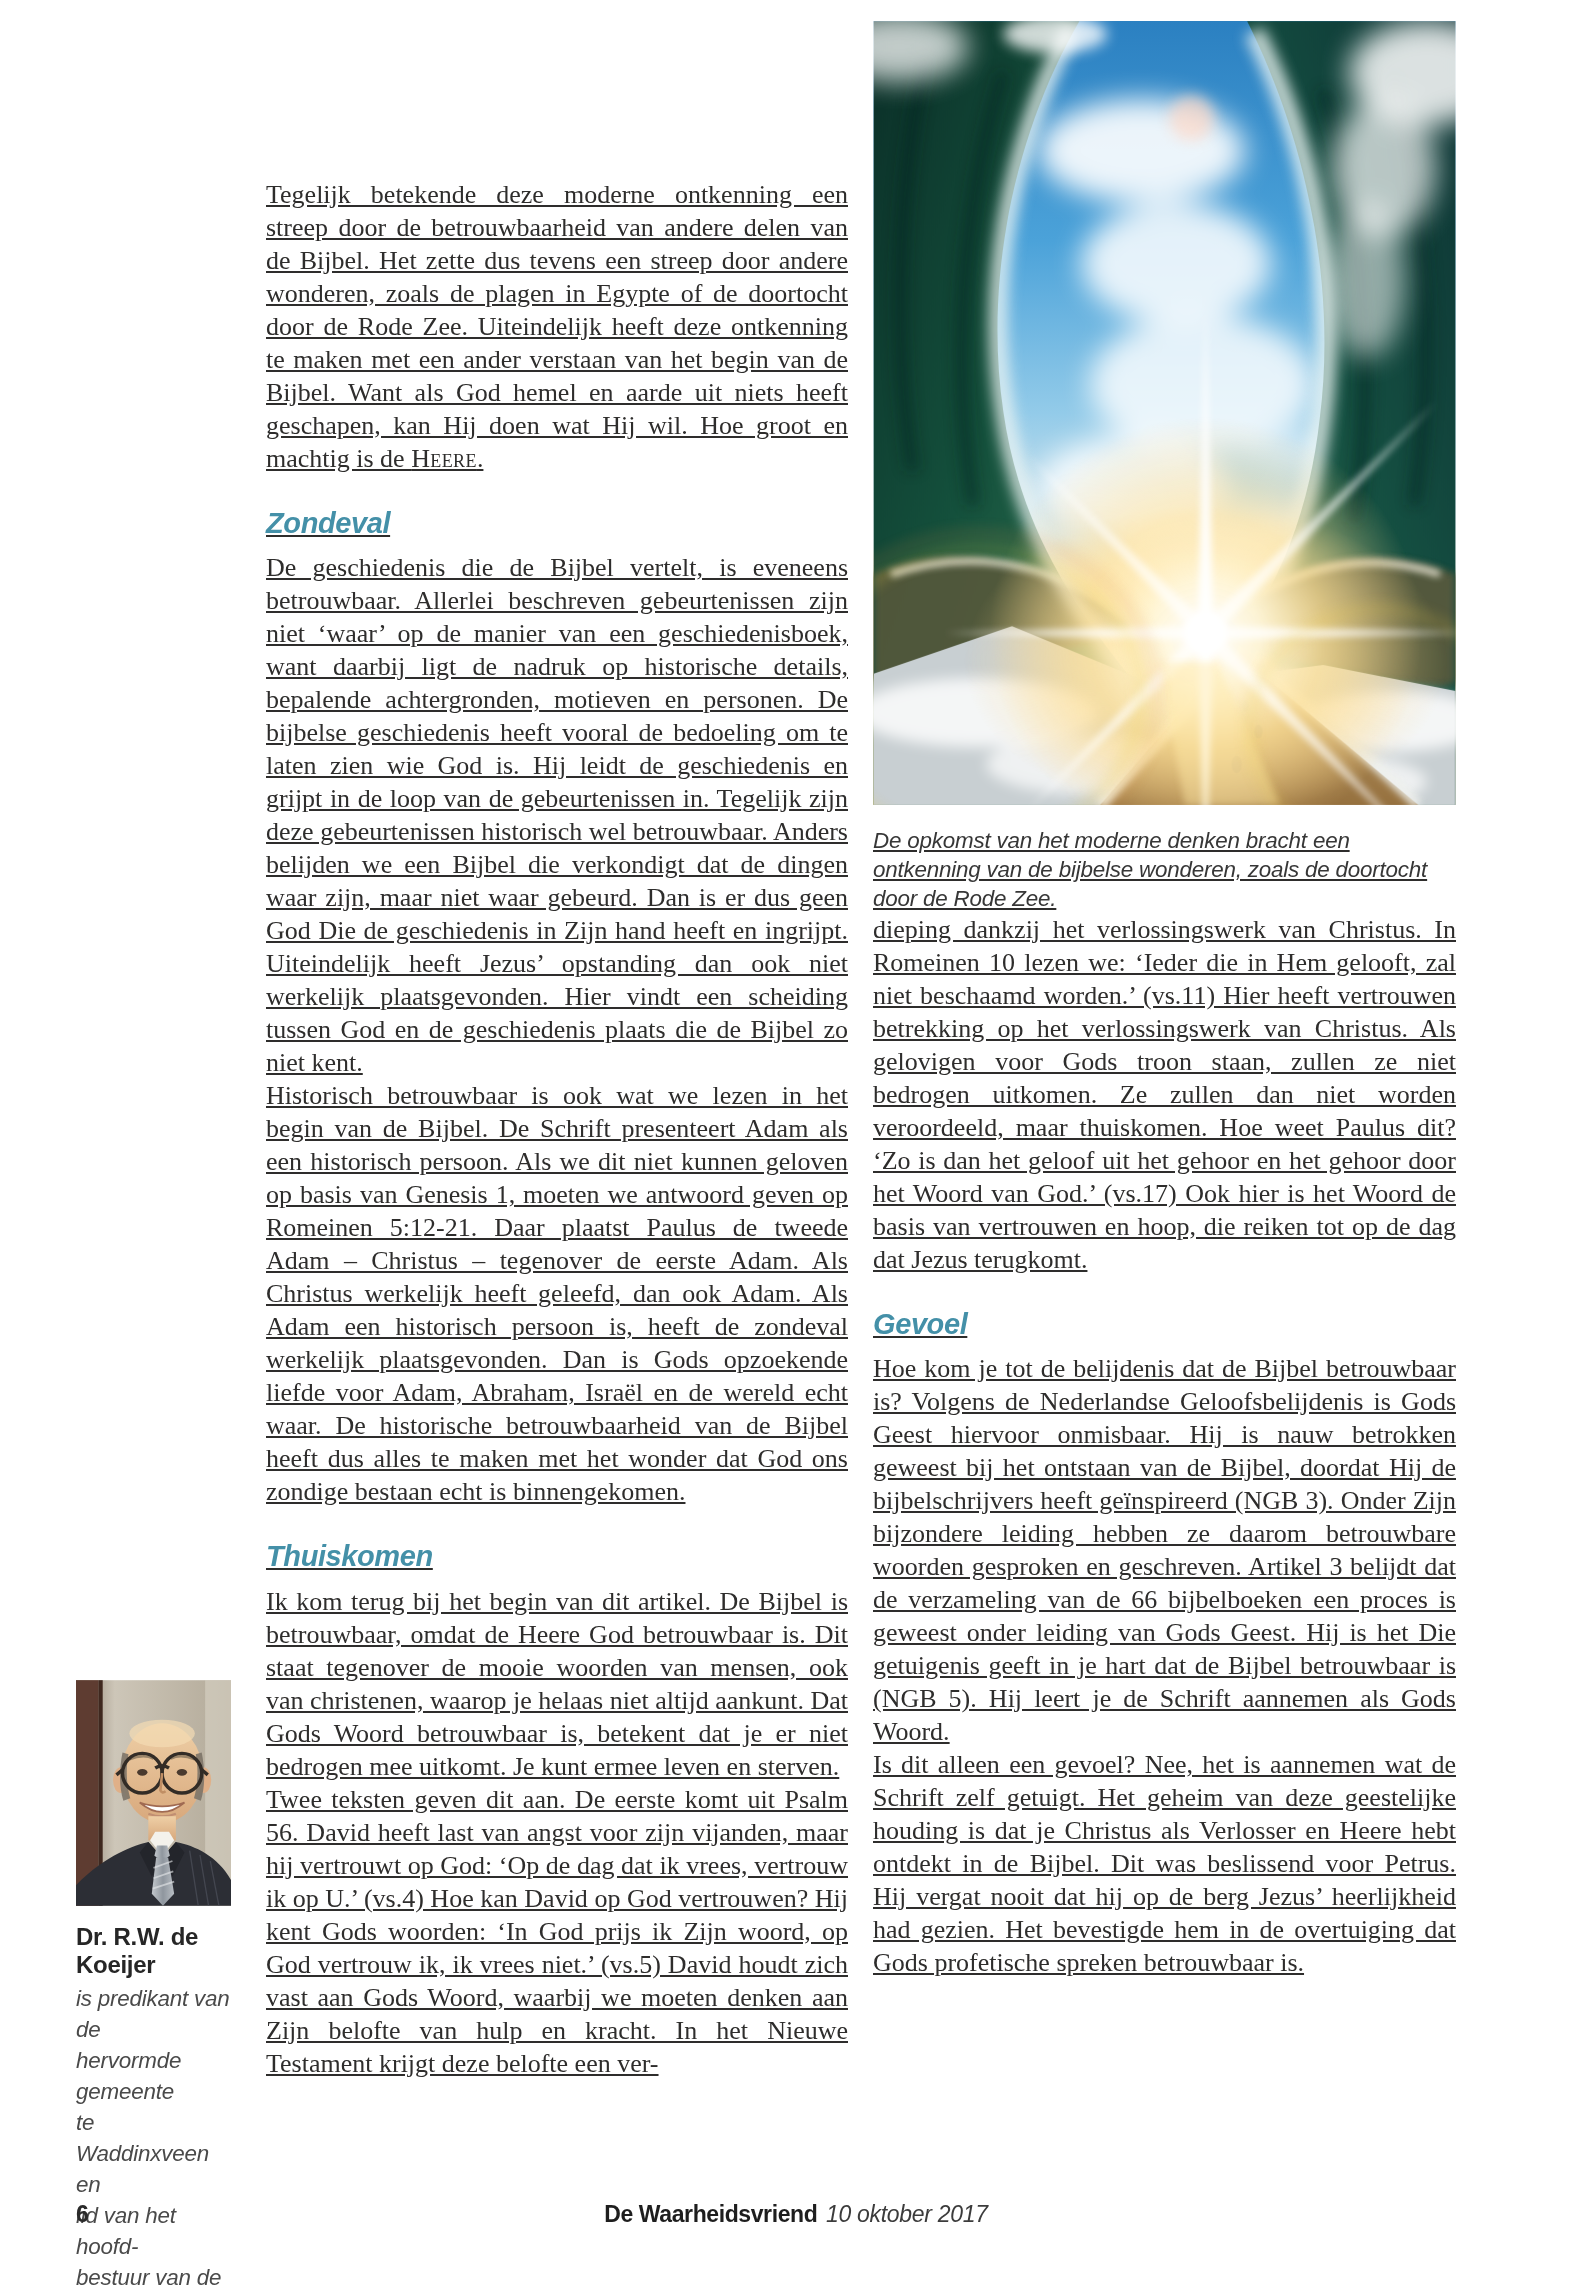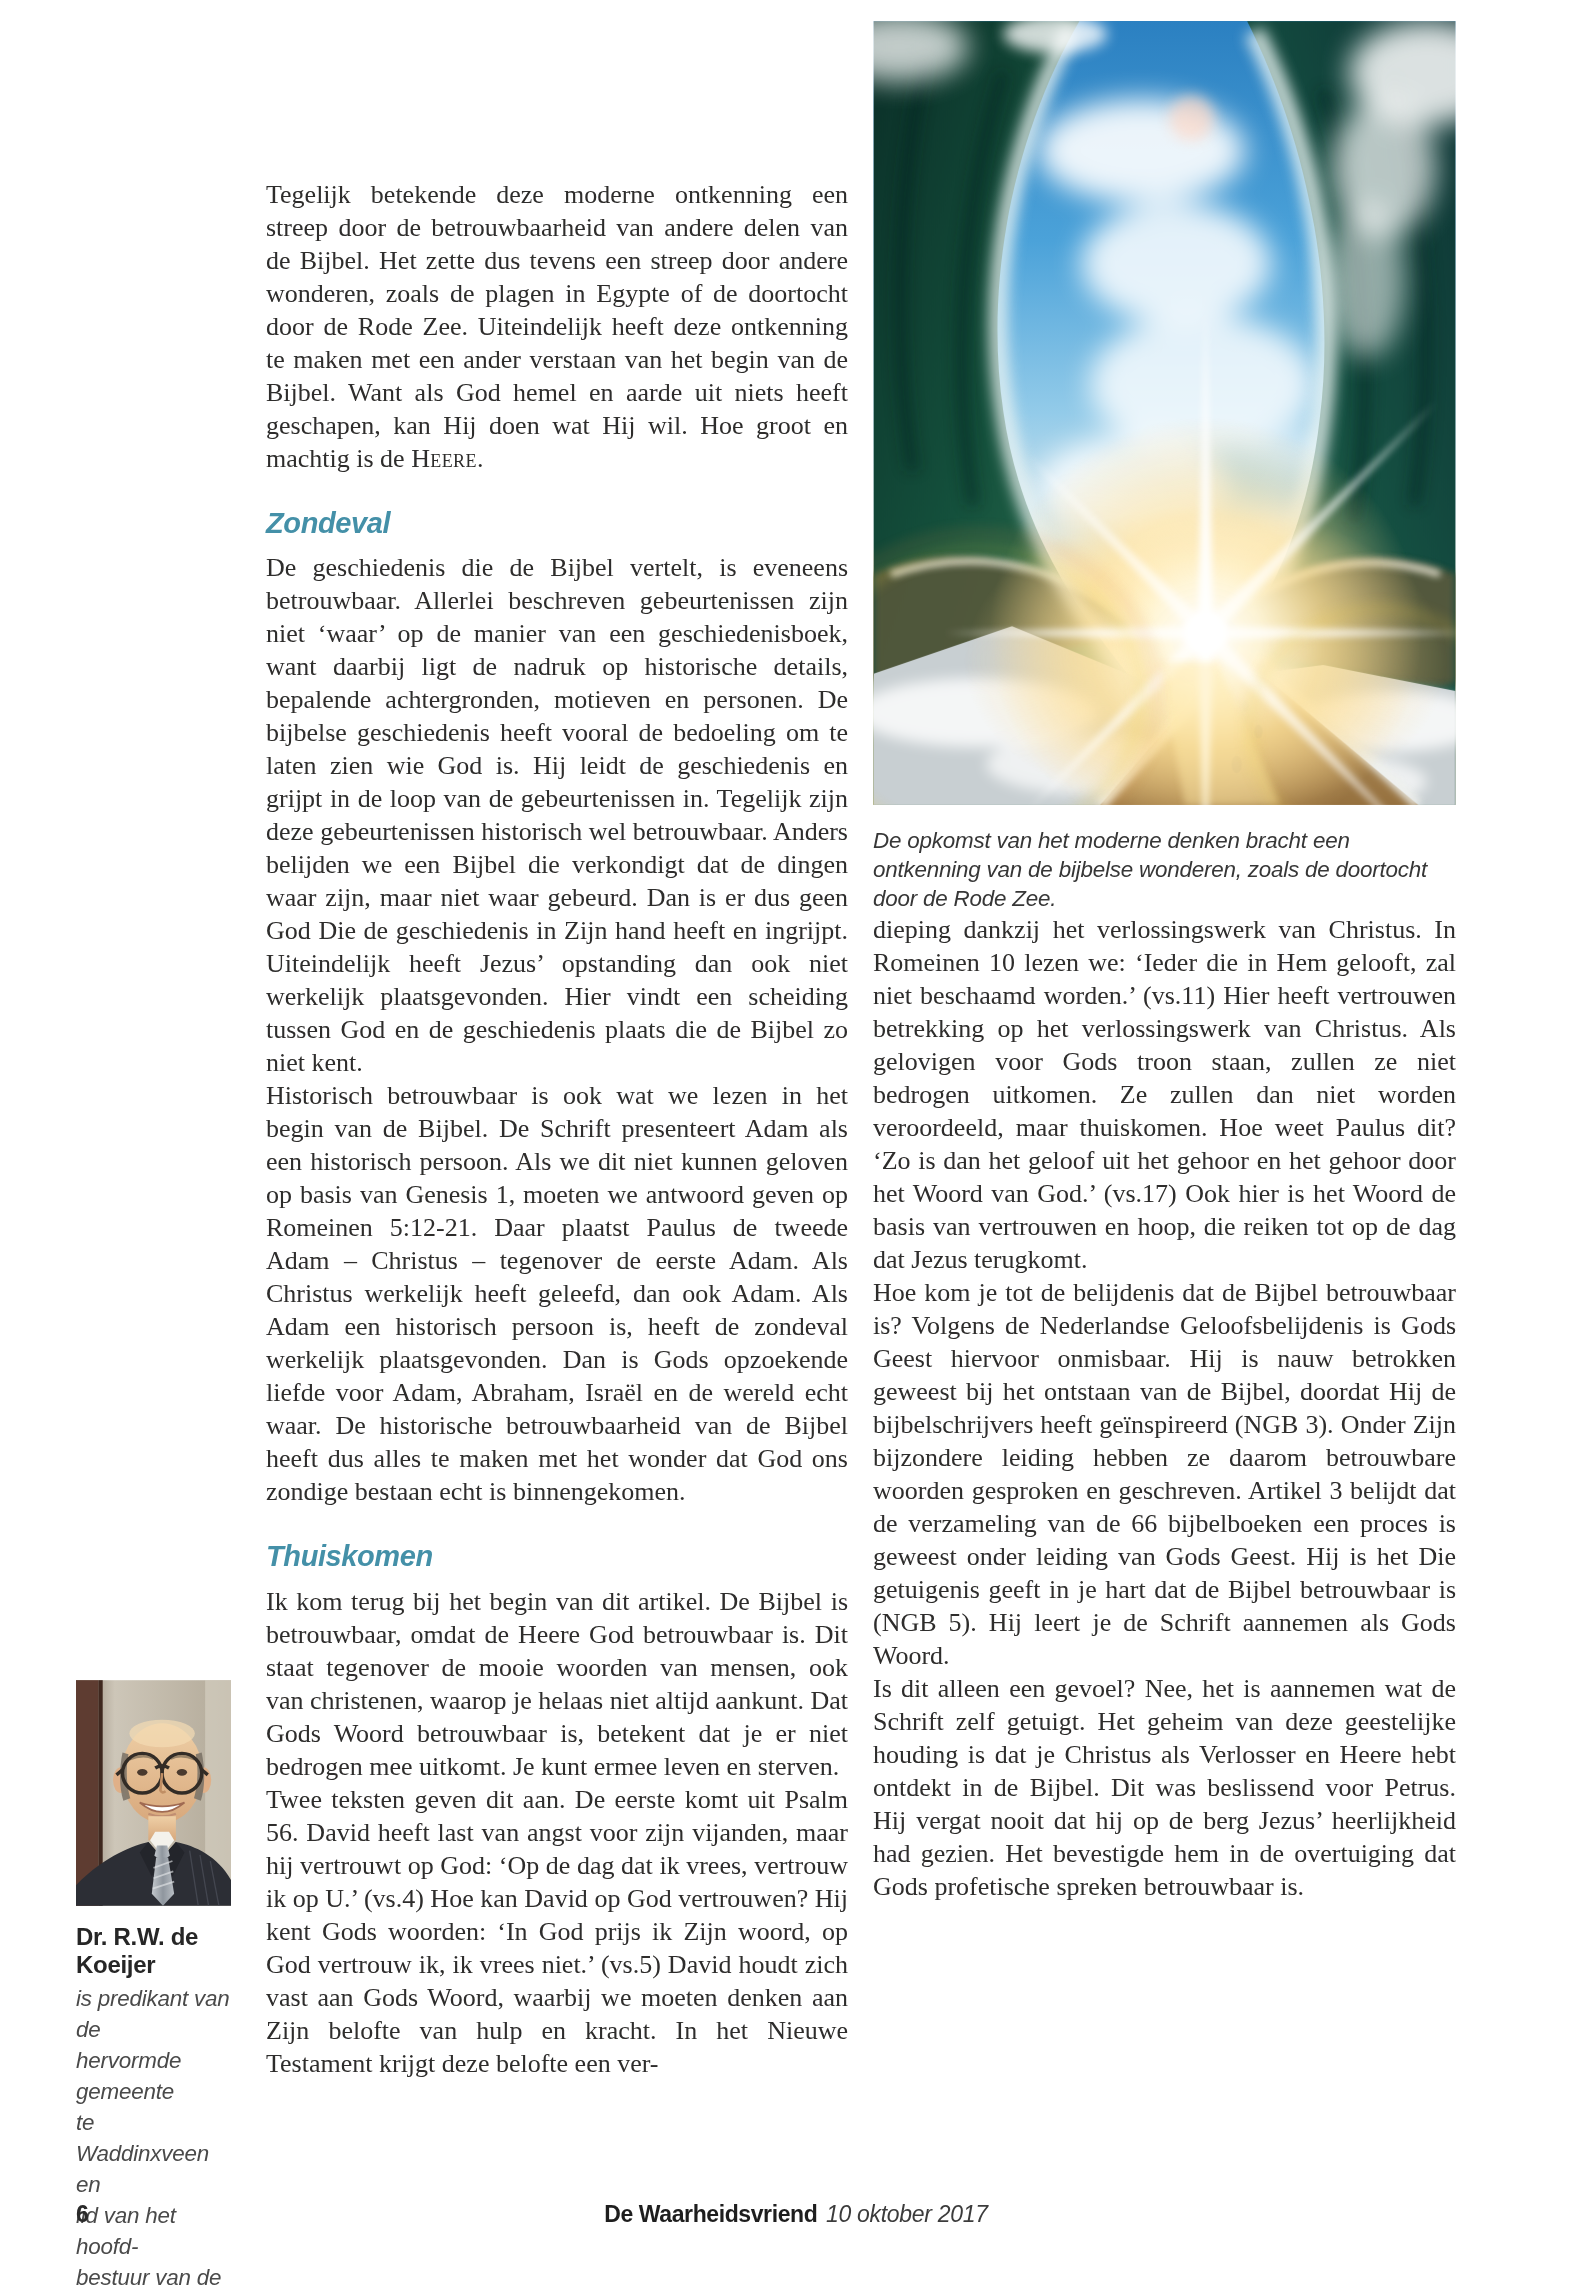--- a/index.html
+++ b/index.html
@@ -1,17 +1,17 @@
 <!DOCTYPE html>
 <html lang="nl" style="font-size:14px"><head>
 <meta charset="utf-8">
 <style>
   html,body{margin:0;padding:0;background:#ffffff;}
   body{width:1592px;height:2295px;position:relative;font-family:"Liberation Serif",serif;color:#2e2d2c;}
-  .col{position:absolute;}
+  .col{position:absolute;text-decoration:underline;}
   .col-left{left:266px;top:178px;width:582px;}
   .col-right{left:873px;top:21px;width:583px;}
   p.body{font-size:26px;line-height:33px;text-align:justify;margin:0;hyphens:auto;-webkit-hyphens:auto;}
   .smallcaps{font-variant-caps:small-caps;letter-spacing:0.4px;}
   h2.sect{font-family:"Liberation Sans",sans-serif;font-style:italic;font-weight:bold;
           font-size:29px;line-height:35px;color:#4490a8;margin:31px 0 10.4px 0;letter-spacing:-0.4px;}
   .hero{width:583px;height:784px;display:block;}
   .caption{font-family:"Liberation Sans",sans-serif;font-style:italic;font-size:22.4px;line-height:29px;
            color:#373737;margin:21px 0 0 0;letter-spacing:-0.2px;}
   .cont{margin-top:43px;}
@@ -152,20 +152,21 @@
       <ellipse cx="120" cy="780" rx="190" ry="170" stroke="#e8c84a" stroke-width="10" filter="url(#b8)"></ellipse>
       <ellipse cx="120" cy="780" rx="208" ry="188" stroke="#d98a3f" stroke-width="6" filter="url(#b8)"></ellipse>
       <ellipse cx="585" cy="820" rx="150" ry="140" stroke="#e8c84a" stroke-width="8" filter="url(#b8)"></ellipse>
     </g>
   </svg>
 
   <p class="caption">De opkomst van het moderne denken bracht een ontkenning van de bijbelse wonderen, zoals de doortocht door de Rode Zee.</p>
 
   <p class="body cont">dieping dankzij het verlossingswerk van Christus. In Romeinen 10 lezen we: ‘Ieder die in Hem gelooft, zal niet beschaamd worden.’ (vs.11) Hier heeft vertrouwen betrekking op het verlossingswerk van Christus. Als gelovigen voor Gods troon staan, zullen ze niet bedrogen uitkomen. Ze zullen dan niet worden veroordeeld, maar thuiskomen. Hoe weet Paulus dit? ‘Zo is dan het geloof uit het gehoor en het gehoor door het Woord van God.’ (vs.17) Ook hier is het Woord de basis van vertrouwen en hoop, die reiken tot op de dag dat Jezus terugkomt.</p>
 
+  <h2 class="sect">Gevoel</h2>
   <p class="body">Hoe kom je tot de belijdenis dat de Bijbel betrouwbaar is? Volgens de Nederlandse Geloofsbelijdenis is Gods Geest hiervoor onmisbaar. Hij is nauw betrokken geweest bij het ontstaan van de Bijbel, doordat Hij de bijbelschrijvers heeft geïnspireerd (NGB 3). Onder Zijn bijzondere leiding hebben ze daarom betrouwbare woorden gesproken en geschreven. Artikel 3 belijdt dat de verzameling van de 66 bijbelboeken een proces is geweest onder leiding van Gods Geest. Hij is het Die getuigenis geeft in je hart dat de Bijbel betrouwbaar is (NGB 5). Hij leert je de Schrift aannemen als Gods Woord.</p>
   <p class="body">Is dit alleen een gevoel? Nee, het is aannemen wat de Schrift zelf getuigt. Het geheim van deze geestelijke houding is dat je Christus als Verlosser en Heere hebt ontdekt in de Bijbel. Dit was beslissend voor Petrus. Hij vergat nooit dat hij op de berg Jezus’ heerlijkheid had gezien. Het bevestigde hem in de overtuiging dat Gods profetische spreken betrouwbaar is.</p>
 </div>
 
 <div class="col col-left">
   <p class="body"><span>Tegelijk betekende deze moderne ontkenning een streep door de betrouwbaarheid van andere delen van de Bijbel. Het zette dus tevens een streep door andere wonderen, zoals de plagen in Egypte of de doortocht door de Rode Zee. Uiteindelijk heeft deze ontkenning te maken met een ander verstaan van het begin van de Bijbel. Want als God hemel en aarde uit niets heeft geschapen, kan Hij doen wat Hij wil. Hoe groot en machtig is de </span><span class="smallcaps">Heere</span><span>.</span></p>
 
   <h2 class="sect">Zondeval</h2>
   <p class="body">De geschiedenis die de Bijbel vertelt, is eveneens betrouwbaar. Allerlei beschreven gebeurtenissen zijn niet ‘waar’ op de manier van een geschiedenisboek, want daarbij ligt de nadruk op historische details, bepalende achtergronden, motieven en personen. De bijbelse geschiedenis heeft vooral de bedoeling om te laten zien wie God is. Hij leidt de geschiedenis en grijpt in de loop van de gebeurtenissen in. Tegelijk zijn deze gebeurtenissen historisch wel betrouwbaar. Anders belijden we een Bijbel die verkondigt dat de dingen waar zijn, maar niet waar gebeurd. Dan is er dus geen God Die de geschiedenis in Zijn hand heeft en ingrijpt. Uiteindelijk heeft Jezus’ opstanding dan ook niet werkelijk plaatsgevonden. Hier vindt een scheiding tussen God en de geschiedenis plaats die de Bijbel zo niet kent.</p>
   <p class="body">Historisch betrouwbaar is ook wat we lezen in het begin van de Bijbel. De Schrift presenteert Adam als een historisch persoon. Als we dit niet kunnen geloven op basis van Genesis 1, moeten we antwoord geven op Romeinen 5:12-21. Daar plaatst Paulus de tweede Adam – Christus – tegenover de eerste Adam. Als Christus werkelijk heeft geleefd, dan ook Adam. Als Adam een historisch persoon is, heeft de zondeval werkelijk plaatsgevonden. Dan is Gods opzoekende liefde voor Adam, Abraham, Israël en de wereld echt waar. De historische betrouwbaarheid van de Bijbel heeft dus alles te maken met het wonder dat God ons zondige bestaan echt is binnengekomen.</p>

